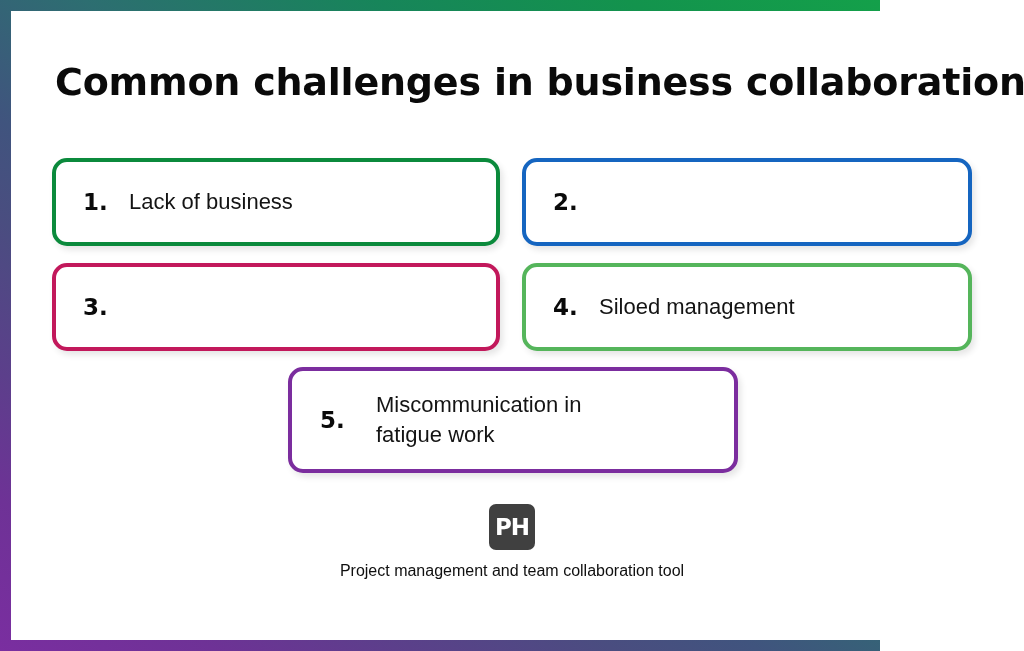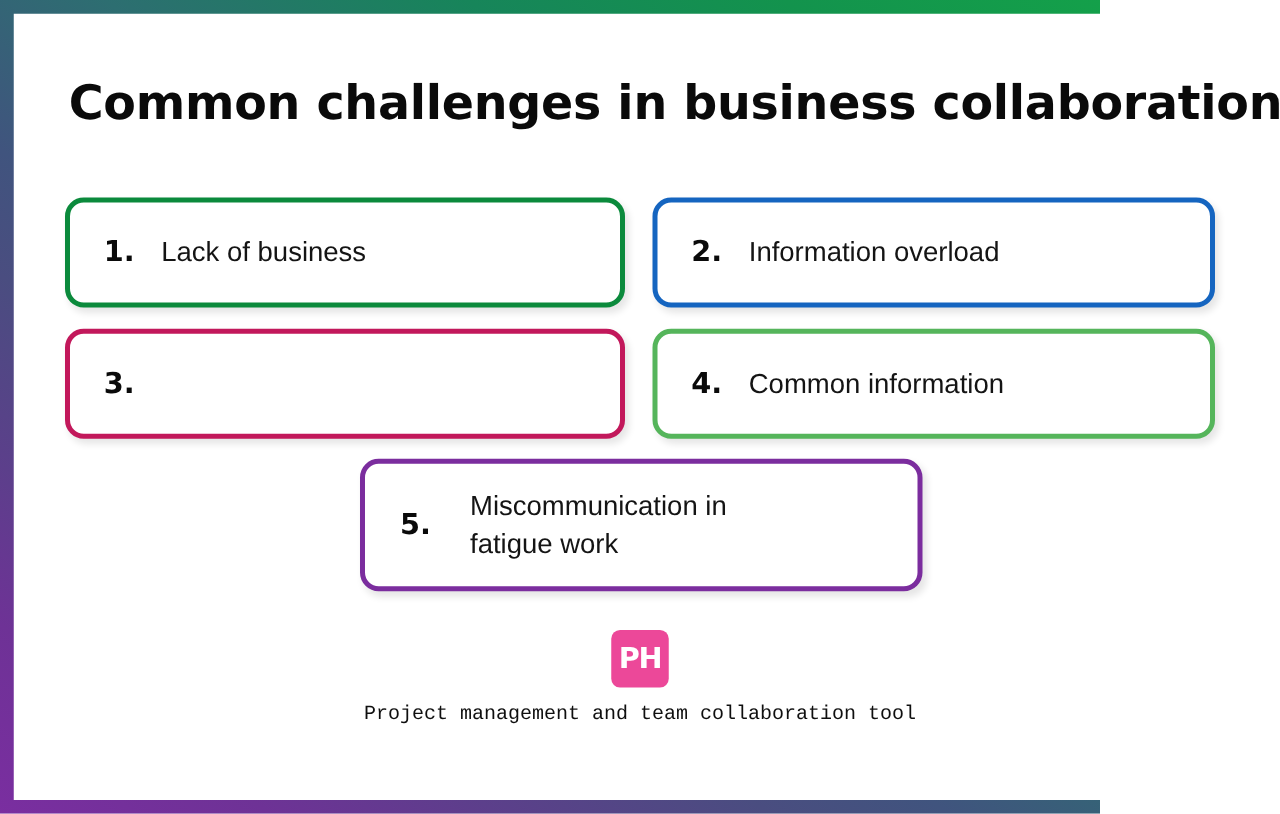--- a/index.html
+++ b/index.html
@@ -136,58 +136,57 @@
     font-size: 31px;
     font-weight: 700;
     color: #0a0a0a;
     letter-spacing: -0.5px;
     font-family: "DejaVu Sans", "Liberation Sans", sans-serif;
   }
   .tagline {
     margin-top: 12px;
     font-size: 16px;
     color: #0f0f0f;
-    font-family: Liberation Mono, monospace;
+    font-family: Liberation Sans, sans-serif;
     text-align: center;
   }
 </style>
 </head>
 <body>
 
 <div id="poster">
   <div id="canvas">
 
     <div class="title">Common challenges in business collaboration</div>
 
     <div class="card" id="card-1" style="border-color: rgb(11, 138, 60);">
       <span class="num">1.</span>
       <span class="txt">Lack of business</span>
     </div>
 
     <div class="card" id="card-2" style="border-color: rgb(21, 101, 192);">
       <span class="num">2.</span>
-      <span class="txt">Information overload</span>
     </div>
 
     <div class="card" id="card-3" style="border-color: rgb(194, 24, 91);">
       <span class="num">3.</span>
     </div>
 
     <div class="card" id="card-4" style="border-color: rgb(85, 181, 91);">
       <span class="num">4.</span>
-      <span class="txt">Common information</span>
+      <span class="txt">Siloed management</span>
     </div>
 
     <div class="card" id="card-5" style="border-color: rgb(123, 45, 158);">
       <span class="num">5.</span>
       <span class="txt">Miscommunication in
 fatigue work</span>
     </div>
 
     <div id="footer">
       <div class="logo-row">
-        <span class="logo-mark" style="background: #ec4899;">PH</span>
+        <span class="logo-mark" style="background: #404040;">PH</span>
       </div>
       <div class="tagline">Project management and team collaboration tool</div>
     </div>
 
   </div>
 </div>
 
 </body></html>

